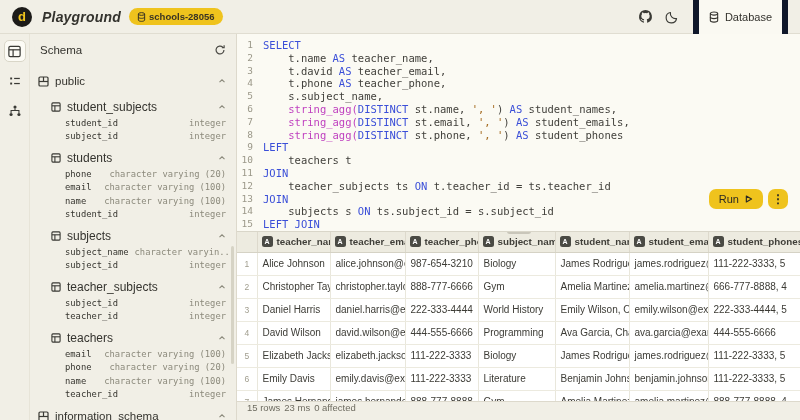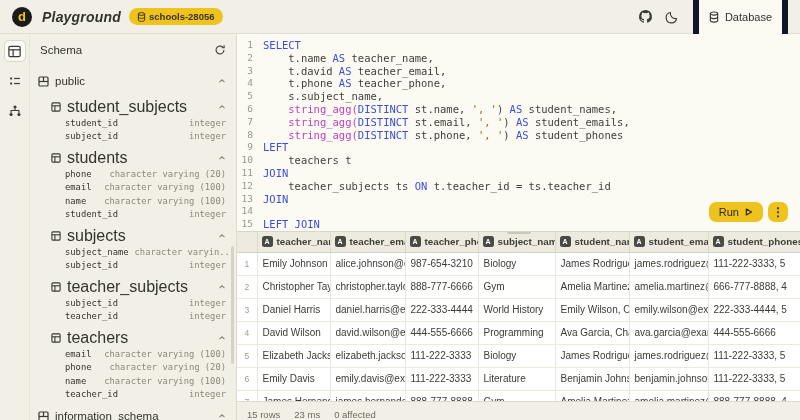--- a/index.html
+++ b/index.html
@@ -23,54 +23,54 @@
   .rail-btn.active{background:#fcfbf5;border:1px solid #d9d6c8;}
 
   
   .sidebar{width:207px;border-right:1px solid #ddd9cc;position:relative;overflow:hidden;padding:0 0 0 0;}
   .sb-head{display:flex;align-items:flex-end;justify-content:space-between;padding:10px 10px 8px 10px;}
   .sb-title{font-size:11.5px;color:#34332e;}
   .sb-refresh{color:#4a4944;cursor:pointer;}
   .tree{padding:2px 8px 0 8px;}
   .srow{display:flex;align-items:center;gap:6px;cursor:pointer;}
   .srow.schema{height:22px;font-size:11.5px;margin-top:4px;}
-  .srow.tnode{height:18px;font-size:16px;margin-top:6px;padding-left:13px;font-weight:500;}
+  .srow.tnode{height:18px;font-size:12px;margin-top:6px;padding-left:13px;font-weight:500;}
   .srow.cnode{height:13.5px;padding-left:27px;font-family:"DejaVu Sans Mono",monospace;font-size:8.8px;}
   .cname{color:#35342e;}
   .ctype{margin-left:auto;color:#8b897b;white-space:nowrap;padding-right:2px;}
   .ticon{color:#3a3a35;flex:none;}
   .slabel,.tlabel{white-space:nowrap;}
   .spacer{flex:1;}
   .chev{color:#8b897b;flex:none;padding-right:2px;}
   .sb-scroll{position:absolute;right:2px;top:212px;width:3px;height:118px;border-radius:2px;background:#d6d3c5;}
 
   
   .main{flex:1;min-width:0;display:flex;flex-direction:column;}
   .editor{position:relative;height:197px;background:#fbfaf3;overflow:hidden;padding-top:5px;}
   .cline{display:flex;line-height:12.8px;font-family:"DejaVu Sans Mono",monospace;font-size:10.5px;}
   .lnum{width:26px;text-align:right;padding-right:10px;color:#9b9889;font-size:9.5px;flex:none;}
   .ltext{white-space:pre;color:#403f3a;}
   .tok-kw{color:var(--kw);}
   .tok-fn{color:var(--fn);}
   .tok-str{color:var(--str);}
-  .run-controls{position:absolute;right:12px;bottom:9px;display:flex;gap:5px;}
+  .run-controls{position:absolute;right:12px;bottom:22px;display:flex;gap:5px;}
   .run-btn{display:flex;align-items:center;gap:5px;background:var(--accent);color:#2b2a24;font-size:11px;font-weight:500;border-radius:7px;padding:4px 10px;cursor:pointer;}
   .kebab-btn{width:20px;background:var(--accent);border-radius:7px;display:flex;align-items:center;justify-content:center;font-size:12px;font-weight:bold;color:#2b2a24;cursor:pointer;}
 
   
   .results{flex:1;position:relative;background:#fff;border-top:1px solid #d9d6c9;overflow:hidden;}
   .handle{position:absolute;top:-3px;left:calc(50% - 12px);width:24px;height:5px;border-radius:3px;background:#c9c6ba;z-index:3;cursor:row-resize;}
   table.grid{border-collapse:collapse;table-layout:fixed;width:563px;}
   .grid th{height:20px;background:#edebe0;border-right:1px solid #ddd9cc;border-bottom:1px solid #d5d2c5;font-size:9.8px;font-weight:bold;color:#403f39;text-align:left;padding:0 4px;overflow:hidden;white-space:nowrap;}
   .grid th .hwrap{display:flex;align-items:center;gap:4px;}
   .tbadge{flex:none;width:11px;height:11px;border-radius:2.5px;background:#4a4a44;color:#fff;font-size:7px;font-weight:bold;display:flex;align-items:center;justify-content:center;}
   .grid td{height:23px;border-right:1px solid #e9e7dc;border-bottom:1px solid #eceadf;font-size:10px;color:#3c3b35;padding:0 5px;overflow:hidden;white-space:nowrap;}
   .grid td.rownum{color:#a09d8e;font-size:8.5px;text-align:center;padding:0 2px;}
 
-  .statusbar{height:19px;background:#f1efe6;border-top:1px solid #ddd9cc;display:flex;align-items:flex-end;gap:14px;padding:0 10px;font-size:9.5px;color:#6e6c61;}
+  .statusbar{height:19px;background:#f1efe6;border-top:1px solid #ddd9cc;display:flex;align-items:flex-start;gap:4px;padding:0 10px;font-size:9.5px;color:#6e6c61;}
 </style>
 </head>
 <body>
 
 <div class="app">
 
   <div class="header">
     <div class="logo">d</div>
     <div class="title">Playground</div>
     <div class="badge">
@@ -363,20 +363,21 @@
             <div class="cline">
               <span class="lnum">12</span>
               <span class="ltext"><span class="tok-tx">    teacher_subjects ts </span><span class="tok-kw">ON</span><span class="tok-tx"> t.teacher_id = ts.teacher_id</span></span>
             </div>
             <div class="cline">
               <span class="lnum">13</span>
               <span class="ltext"><span class="tok-kw">JOIN</span></span>
             </div>
             <div class="cline">
               <span class="lnum">14</span>
+              <span class="ltext"><span class="tok-tx">    subjects s </span><span class="tok-kw">ON</span><span class="tok-tx"> ts.subject_id = s.subject_id</span></span>
             </div>
             <div class="cline">
               <span class="lnum">15</span>
               <span class="ltext"><span class="tok-kw">LEFT JOIN</span></span>
             </div>
           </div>
         <div class="run-controls">
           <div class="run-btn">
             <span>Run</span>
             <svg width="9" height="10" viewBox="0 0 10 10">
@@ -443,21 +444,21 @@
                   <div class="hwrap">
                     <span class="tbadge">A</span>
                     <span class="hlabel">student_phones</span>
                   </div>
                 </th>
               </tr>
             </thead>
           <tbody>
               <tr>
                 <td class="rownum">1</td>
-                <td>Emily Johnson</td>
+                <td>Alice Johnson</td>
                 <td>alice.johnson@exa</td>
                 <td>987-654-3210</td>
                 <td>Biology</td>
                 <td>James Rodriguez, M</td>
                 <td>james.rodriguez@e</td>
                 <td>111-222-3333, 5</td>
               </tr>
               <tr>
                 <td class="rownum">2</td>
                 <td>Christopher Taylor</td>

